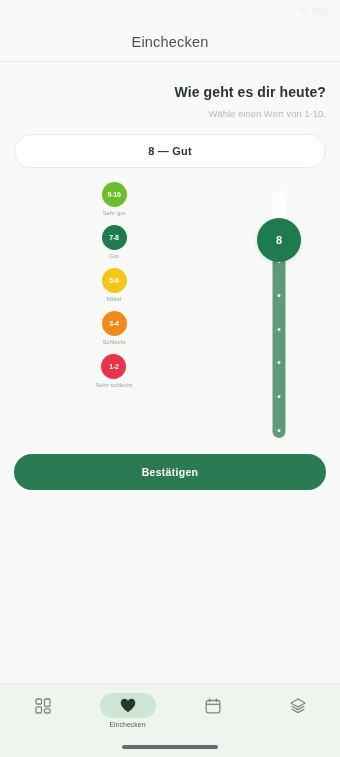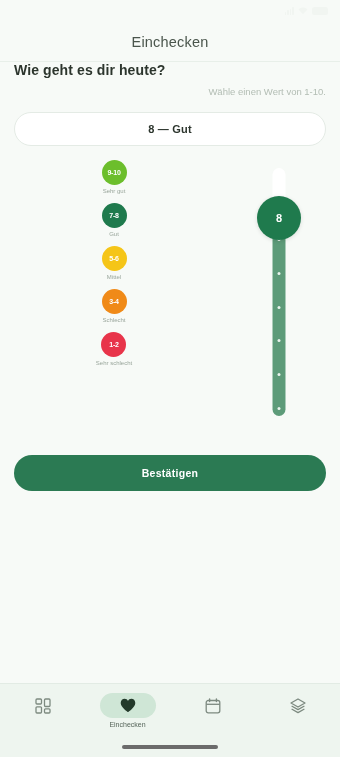--- a/index.html
+++ b/index.html
@@ -24,22 +24,22 @@
   .batt { width:16px; height:8px; background:#f1f5f1; border-radius:2.5px; }
 
   
   .header { flex:0 0 40px; display:flex; align-items:center; justify-content:center;
     background:#f7faf7; border-bottom:1px solid #e8efe9; }
   .header-title { font-size:14.5px; color:#4a554c; letter-spacing:.2px; }
 
   
   .content { flex:1 1 auto; background:#f7faf7; padding:0 14px; position:relative; }
 
-  .q-title { text-align:left; font-size:14px; font-weight:bold; color:#2c352d;
-    letter-spacing:.1px; }
+  .q-title { text-align:right; font-size:14px; font-weight:bold; color:#2c352d;
+    margin-top:22px; letter-spacing:.1px; }
   .q-sub { text-align:right; font-size:9.5px; color:#b3bdb4; margin-top:8px; }
 
   .value-card { margin-top:15px; height:34px; background:#ffffff;
     border:1px solid #e4ebe5; border-radius:17px; display:flex;
     align-items:center; justify-content:center; }
   .value-card-text { font-size:11px; font-weight:bold; color:#2c352d; letter-spacing:.2px; }
 
   
   .rating-area { position:relative; height:270px; margin-top:14px; }
 
@@ -158,21 +158,21 @@
             <span></span>
             <span></span>
         </div>
         <div class="slider-thumb">
           <span class="slider-thumb-val">8</span>
         </div>
       </div>
 
     </div>
 
-    <div class="actions" style="padding:0; margin-top:25px;">
+    <div class="actions" style="padding:0; margin-top:2px;">
       <button class="btn-primary">
         <span class="btn-primary-text">Bestätigen</span>
       </button>
     </div>
   </div>
 
   <div class="bottomnav">
 
     <div class="nav-item">
       <div class="nav-pill">

